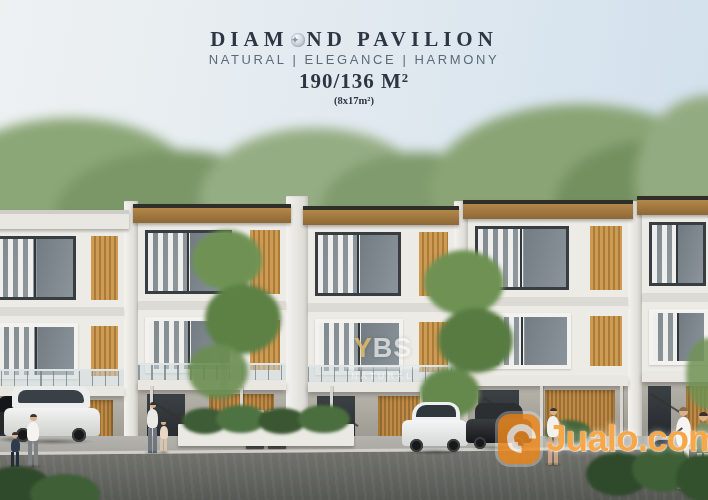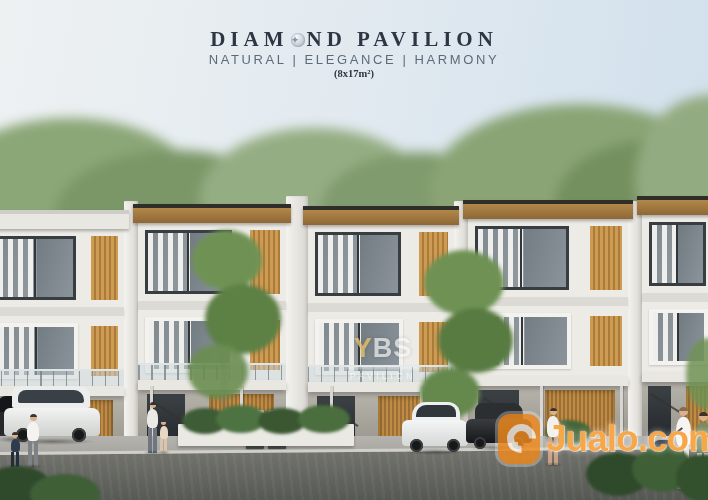--- a/index.html
+++ b/index.html
@@ -133,20 +133,21 @@
     <div class="blob" style="left:200px;top:128px;width:230px;height:140px;background:#95ad83;"></div>
     <div class="blob" style="left:320px;top:152px;width:200px;height:120px;background:#809b6d;"></div>
     <div class="blob" style="left:430px;top:104px;width:300px;height:170px;background:#8aa475;"></div>
     <div class="blob" style="left:555px;top:140px;width:200px;height:130px;background:#75905f;"></div>
     <div class="blob" style="left:635px;top:95px;width:150px;height:170px;background:#93ab80;"></div>
   </div>
 
   <div class="header">
     <div class="brand"><span>DIAM</span><span class="gem"></span><span>ND PAVILION</span></div>
     <div class="tagline">NATURAL  |  ELEGANCE  |  HARMONY</div>
+    <div class="type-size">190/136 M²</div>
     <div class="type-plot">(8x17m²)</div>
   </div>
 
   <div class="bld">
     <div class="unit u1">
       <div class="roof"></div>
       <div class="fl up">
         <div class="win">
             <div class="curt"></div>
           </div>
@@ -370,20 +371,20 @@
     <div class="blob" style="left:-18px;top:466px;width:70px;height:44px;background:#2f4a2b;"></div>
     <div class="blob" style="left:30px;top:474px;width:70px;height:40px;background:#3f5f37;"></div>
     <div class="blob" style="left:586px;top:452px;width:64px;height:44px;background:#2f4a2b;"></div>
     <div class="blob" style="left:632px;top:446px;width:62px;height:46px;background:#3f5f37;"></div>
     <div class="blob" style="left:676px;top:454px;width:56px;height:48px;background:#33512d;"></div>
   </div>
 
   <div class="wm-center">
     <div class="l1"><span class="y">Y</span><span>BS</span></div>
     <div class="bar"></div>
-    <div class="l2">PAVILION</div>
+    <div class="l2">NATURAL</div>
   </div>
   <div class="wm-jualo">
     <div class="jlogo"></div>
     <div class="jtext">Jualo.com</div>
   </div>
 
 </div>
 
 </body></html>

